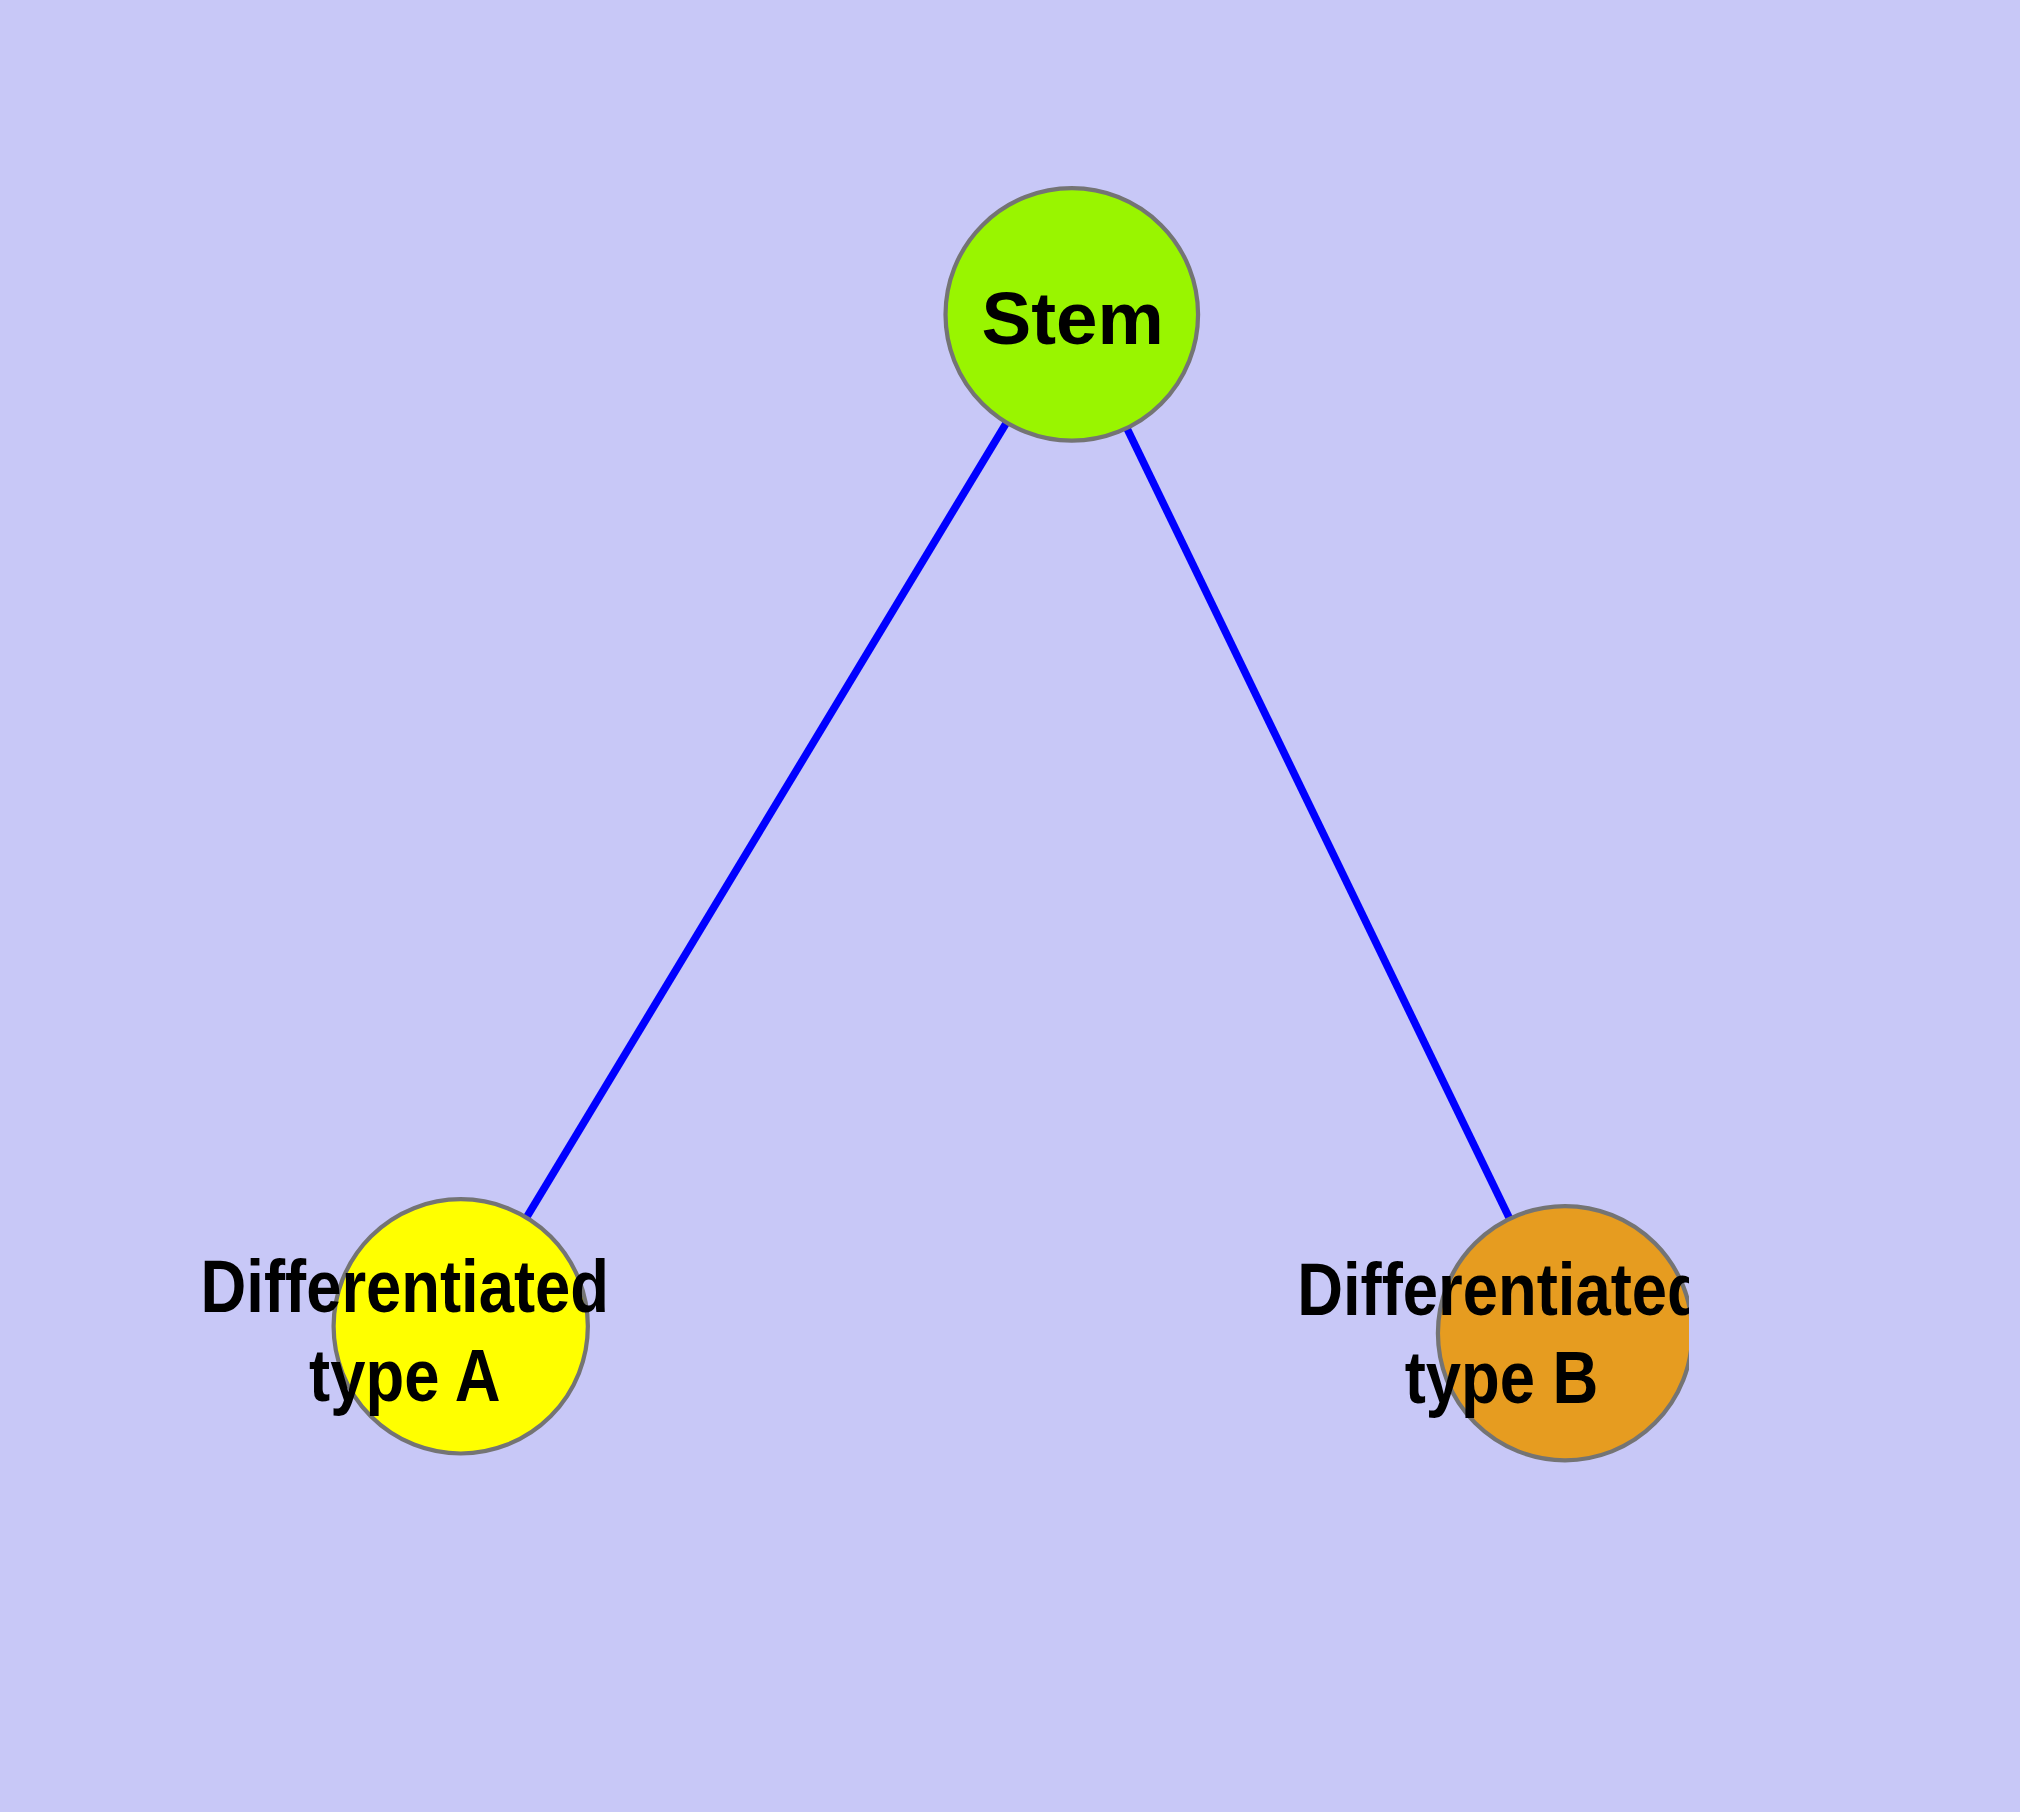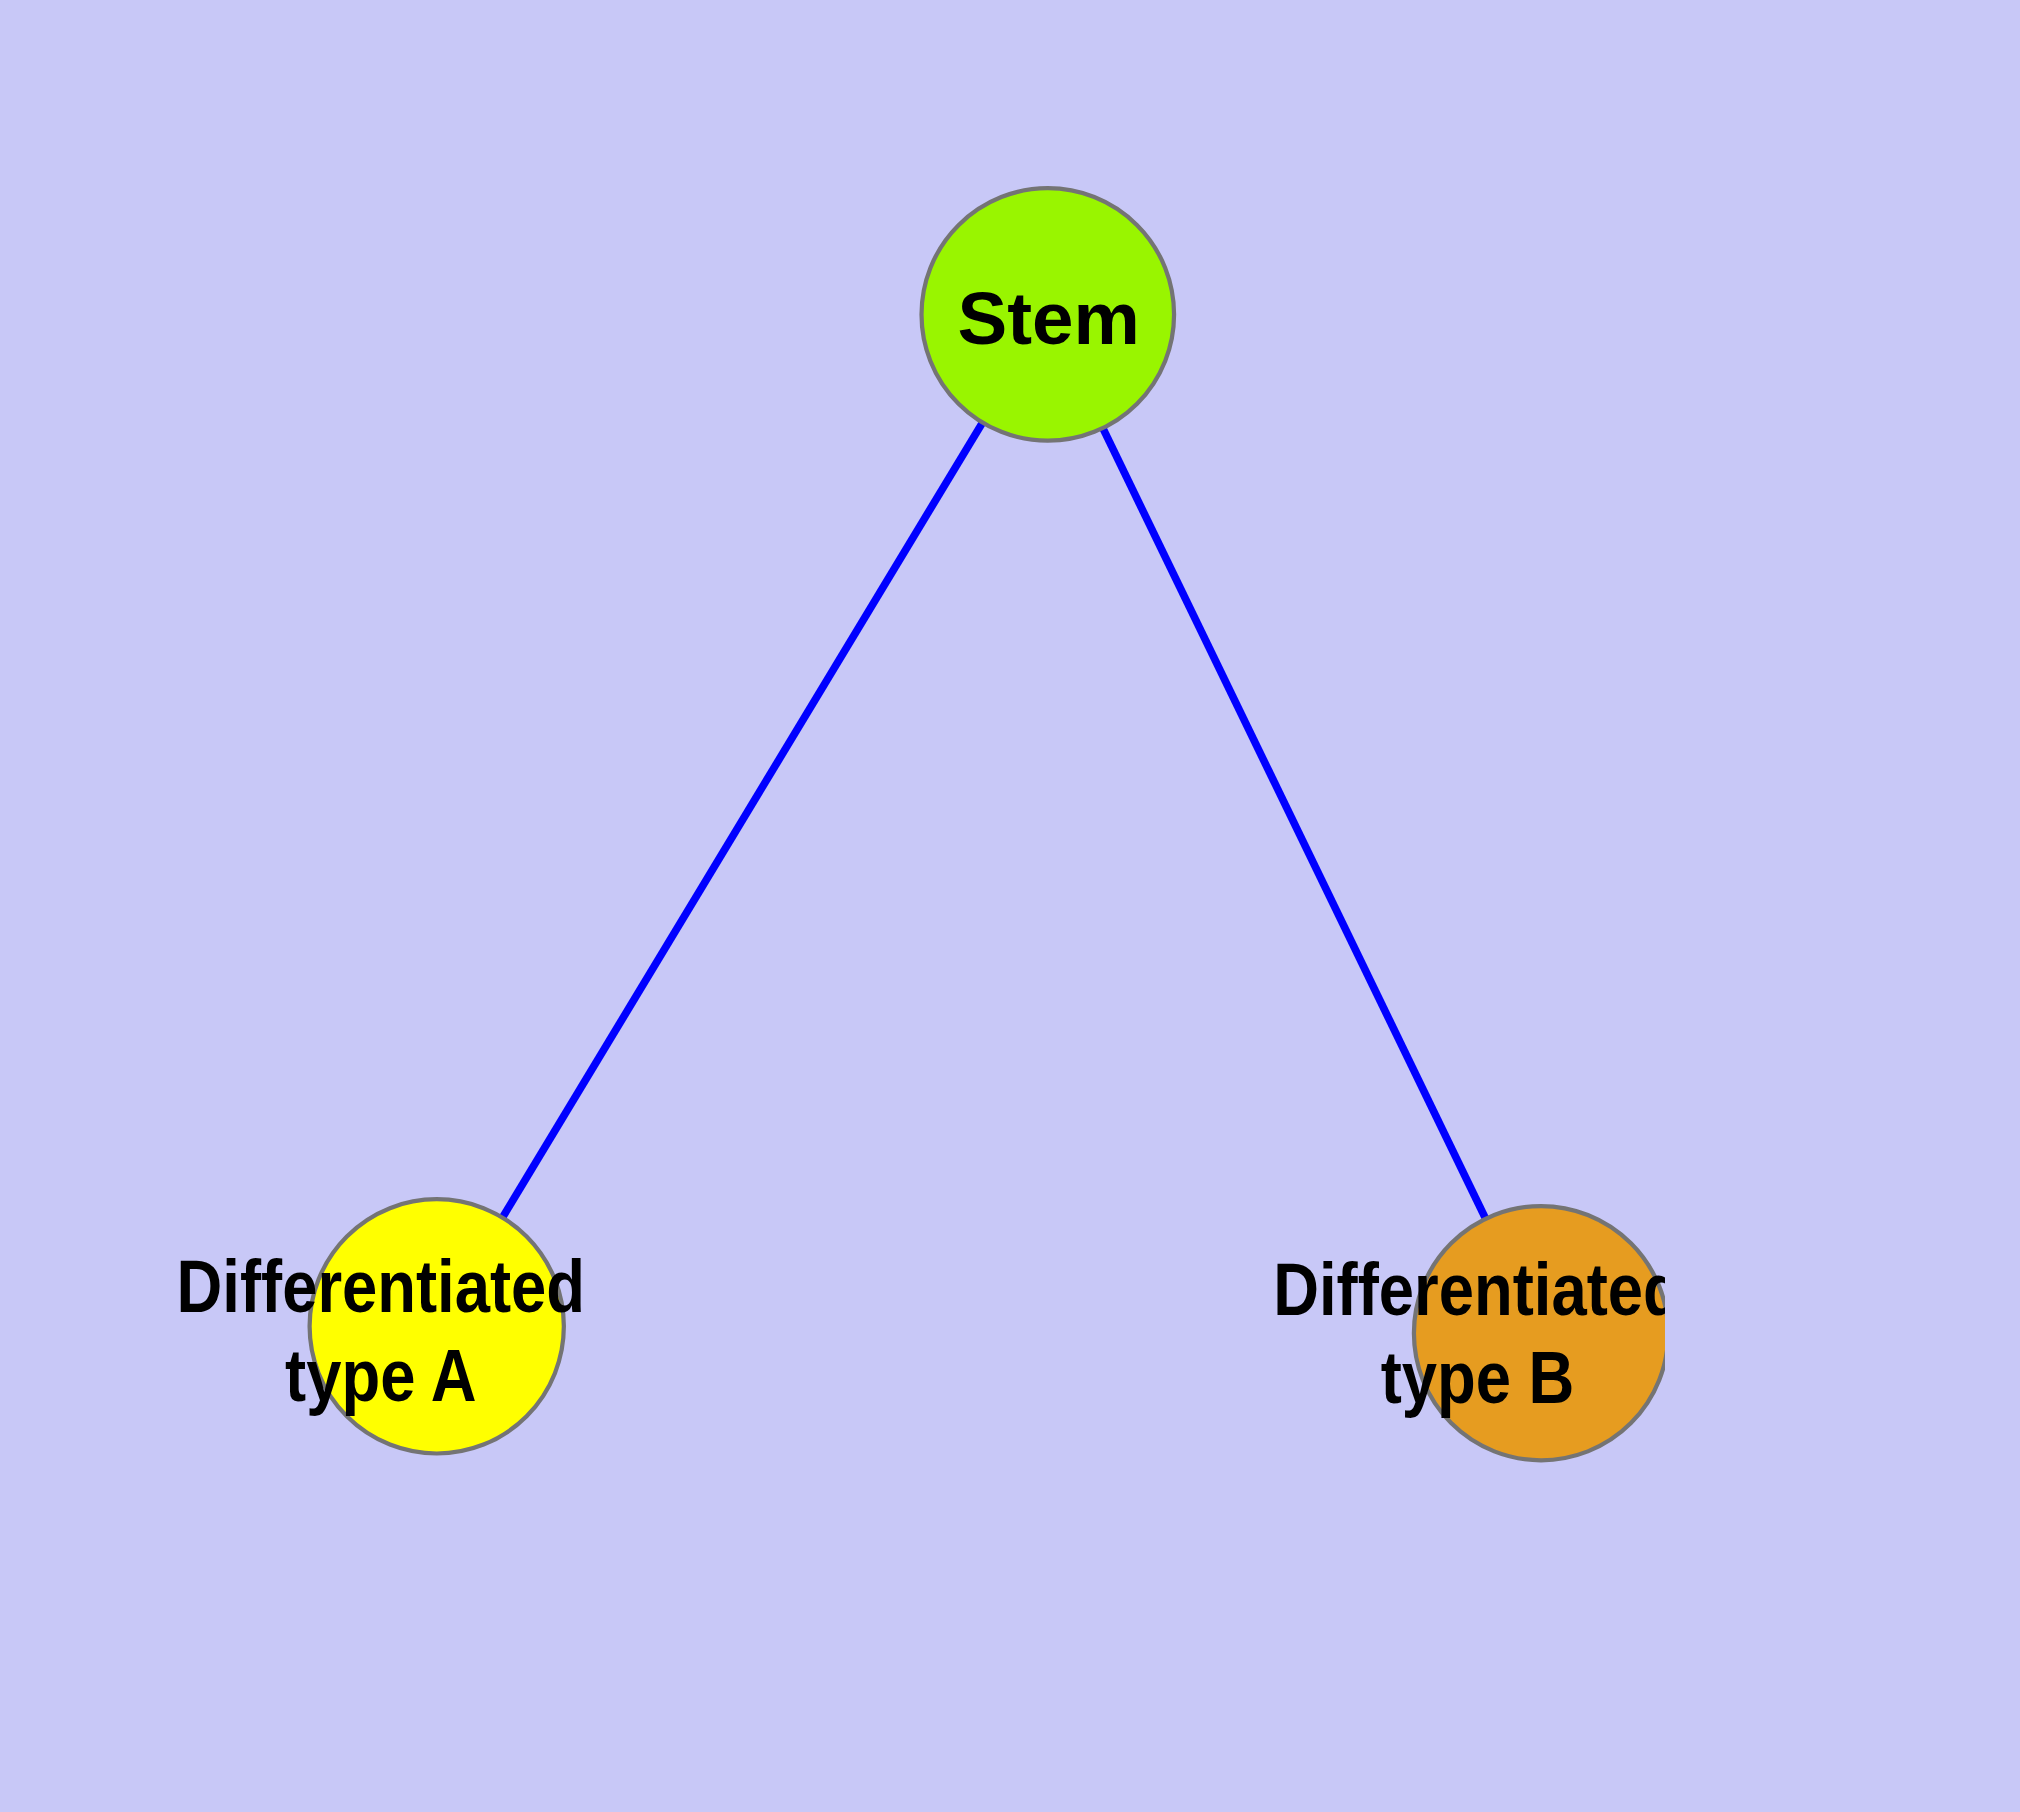--- a/index.html
+++ b/index.html
@@ -5,20 +5,21 @@
   html, body {
     margin: 0;
     padding: 0;
     background: #C8C8F7;
   }
   .canvas {
     position: relative;
     width: 1665px;
     height: 1812px;
     overflow: hidden;
+    padding-left: 24px;
   }
   svg.graph {
     display: block;
     width: 2021px;
     height: 1812px;
   }
   .edge {
     stroke-width: 9px;
     fill: none;
   }

